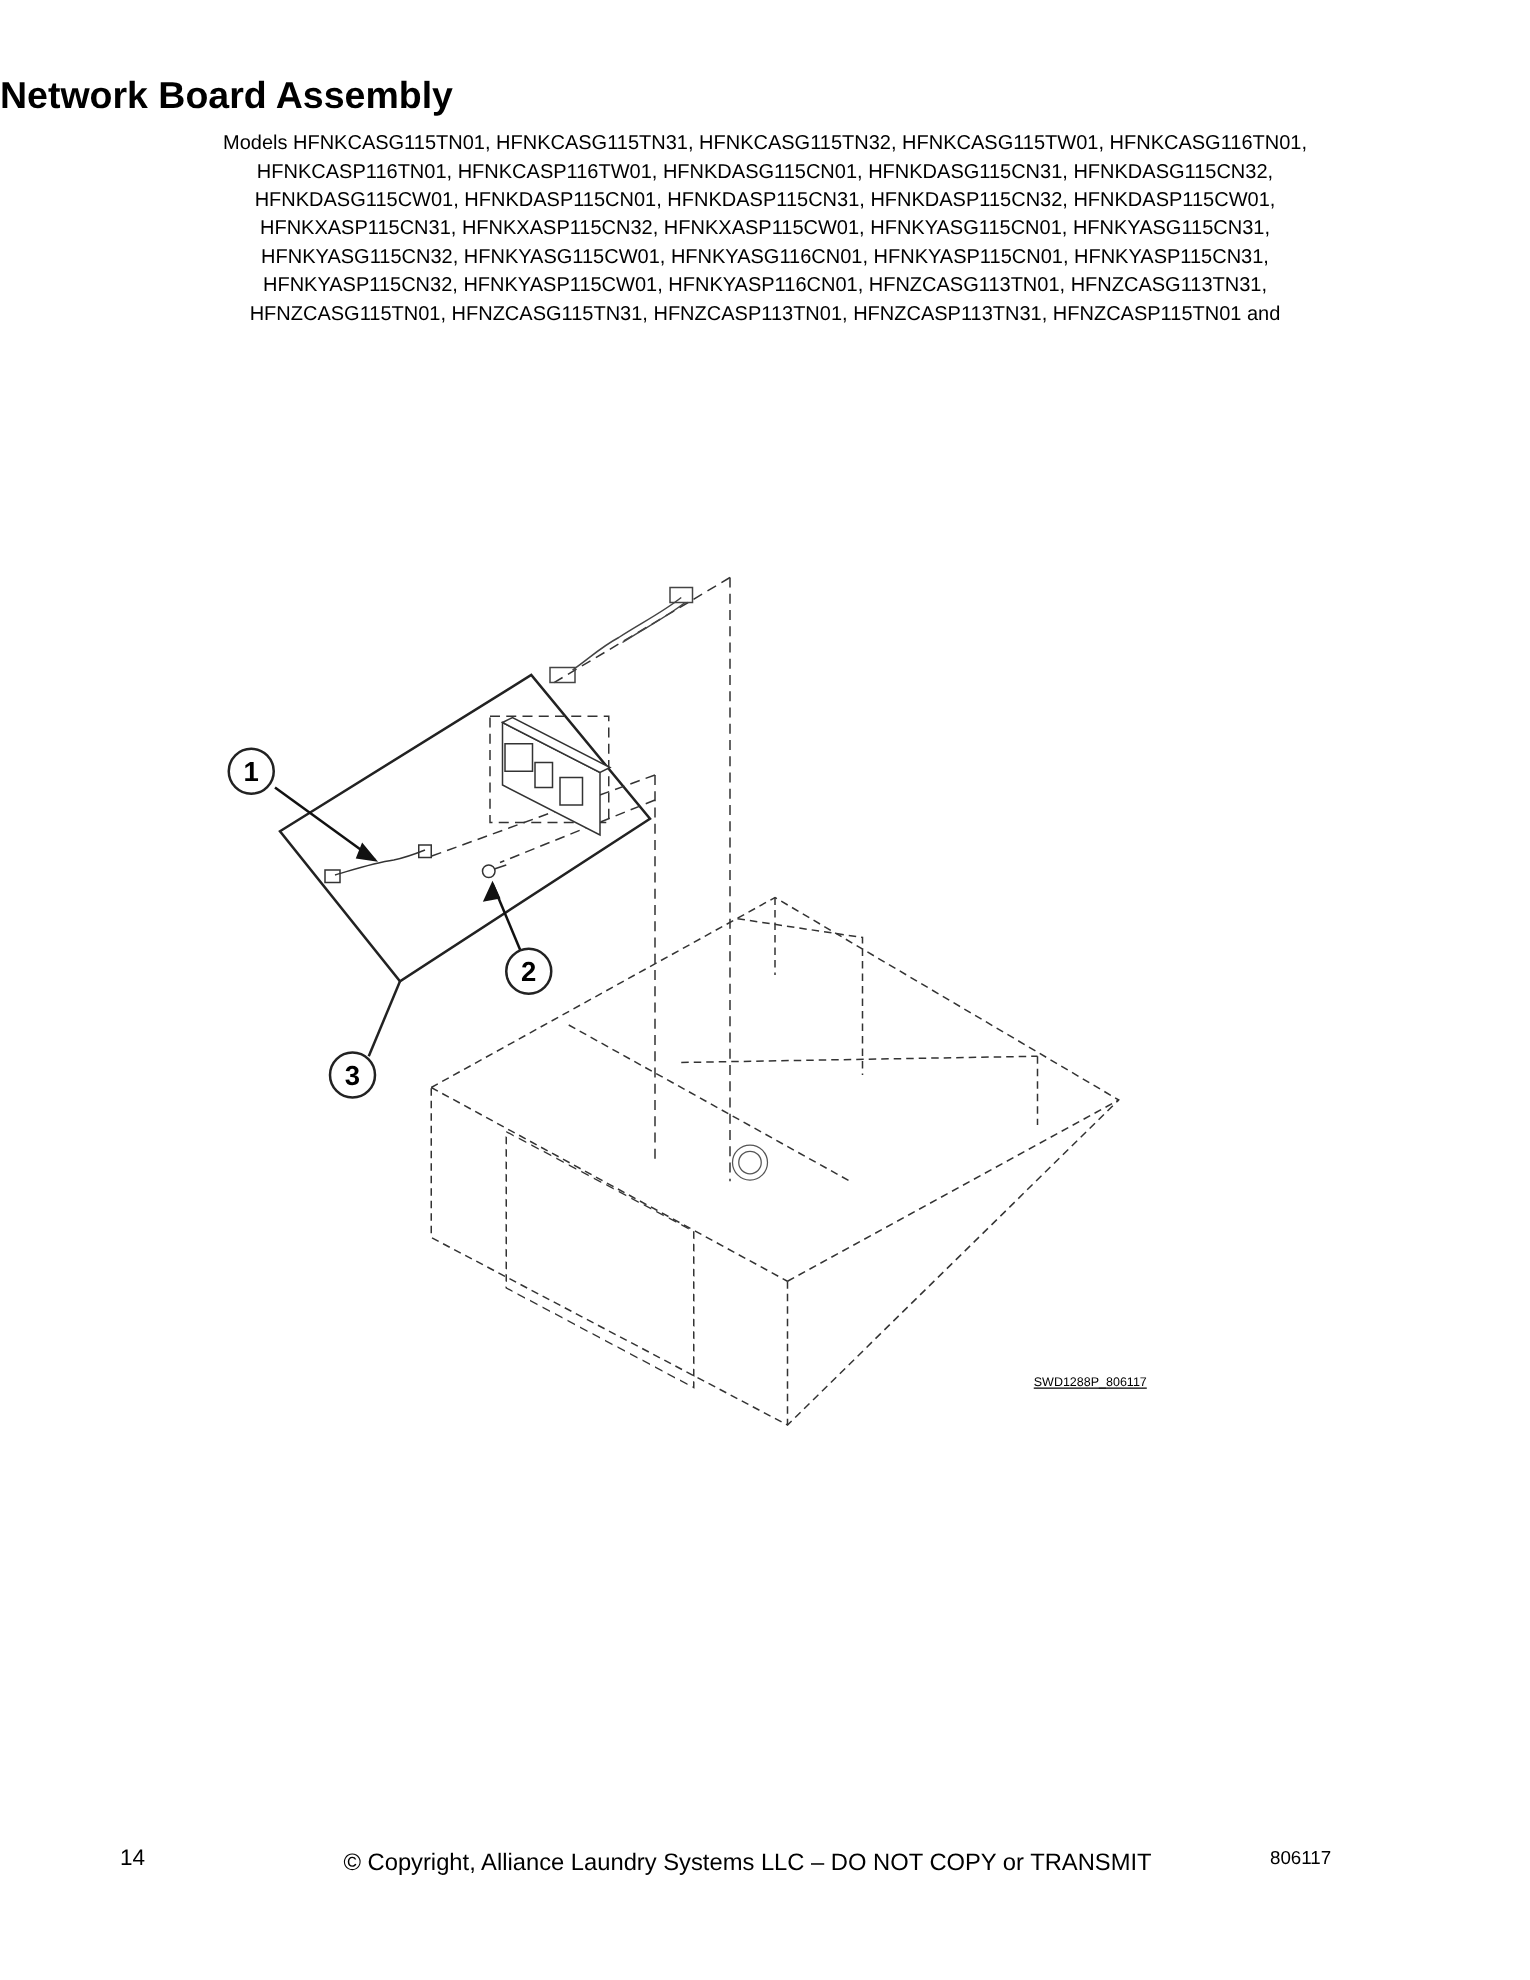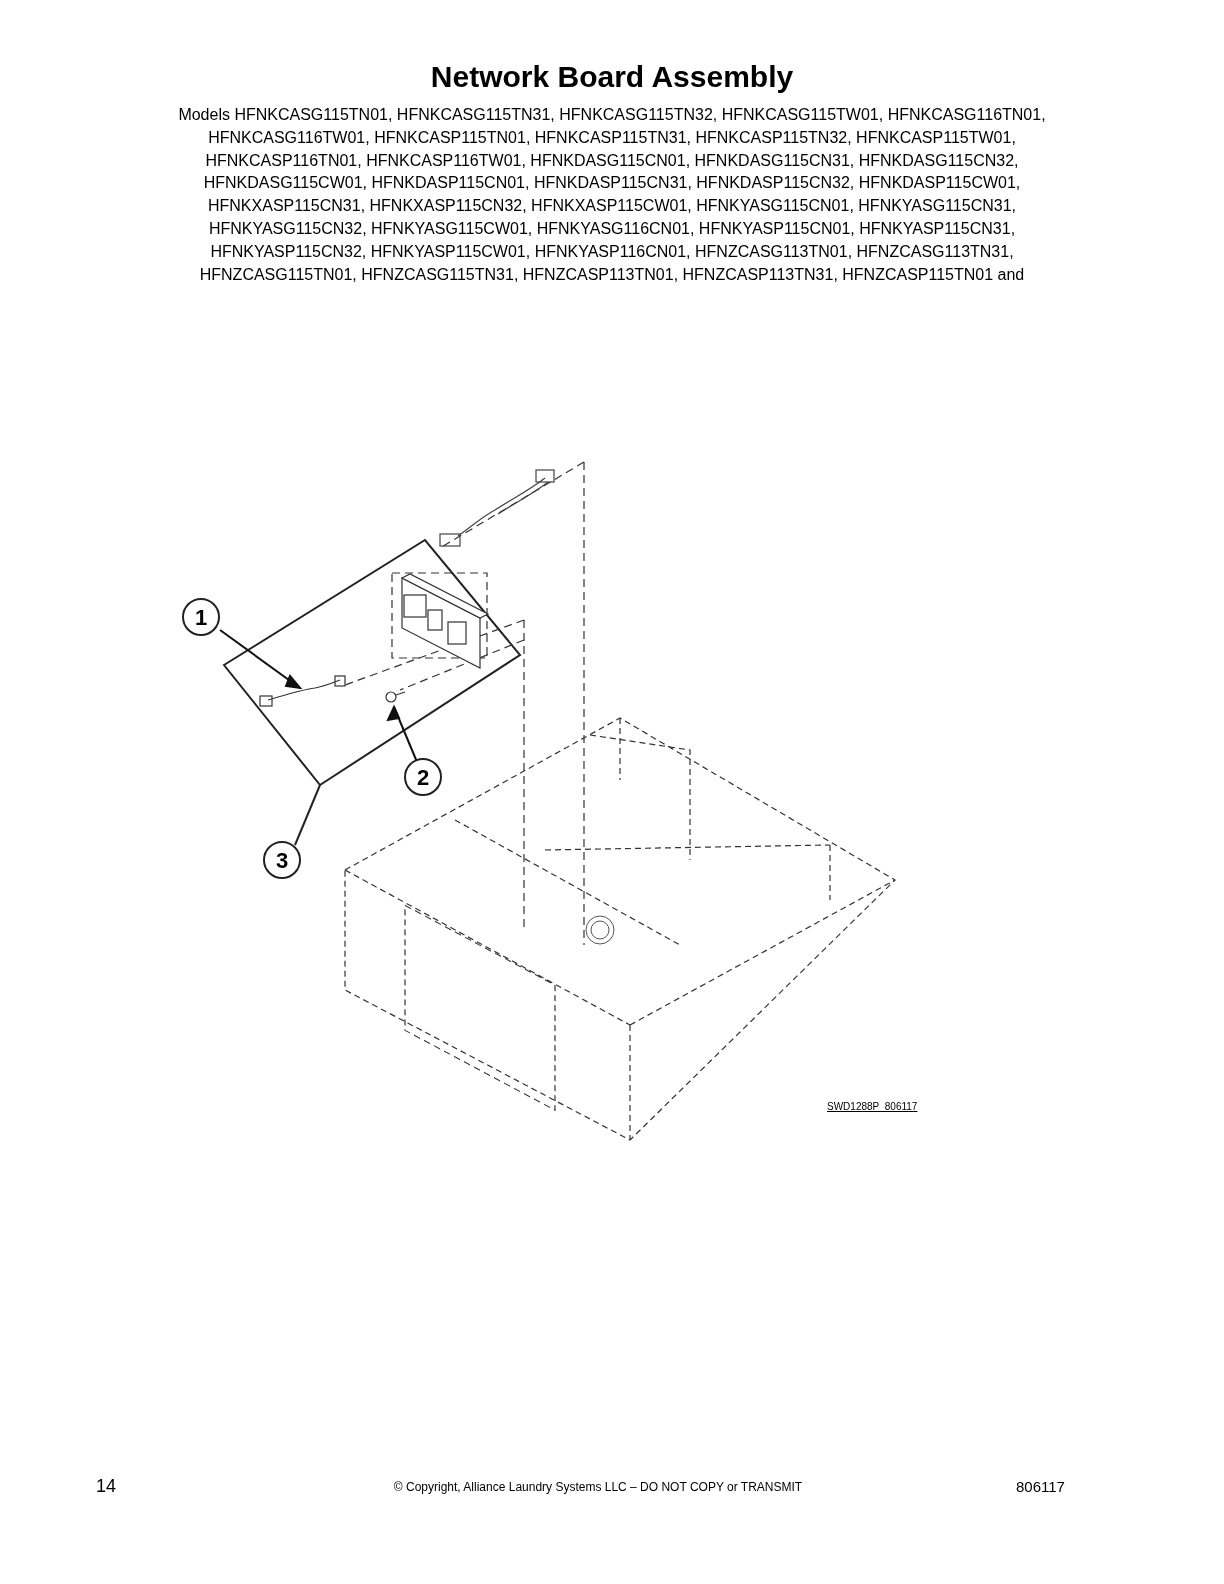--- a/index.html
+++ b/index.html
@@ -1,37 +1,36 @@
 <!DOCTYPE html>
 <html><head>
   <meta charset="utf-8">
   <style>
     html, body { margin: 0; padding: 0; background: #ffffff; }
     body { width: 1224px; height: 1584px; position: relative; overflow: hidden;
            font-family: "Liberation Sans", sans-serif; color: #000; }
-    .title { position: absolute; top: 60px; left: 0; width: 1224px; text-align: center;
+    .title { position: absolute; top: 60px; left: 0; width: 1224px; text-align: left;
              font-size: 30px; font-weight: bold; }
     .models { position: absolute; top: 104px; left: 100px; width: 1024px; text-align: center;
               font-size: 16px; line-height: 22.8px; }
     .models div { white-space: nowrap; }
     .diagram { position: absolute; left: 0; top: 440px; width: 1224px; height: 720px; }
     .fig-id { position: absolute; top: 1101px; left: 827px; font-size: 10px; text-decoration: underline; }
     .footer-page { position: absolute; top: 1476px; left: 96px; font-size: 18px; }
-    .footer-copy { position: absolute; top: 1480px; left: 0; width: 1196px; text-align: center; font-size: 12px; }
+    .footer-copy { position: absolute; top: 1480px; left: 0; width: 1196px; text-align: center; font-size: 19px; }
     .footer-doc { position: absolute; top: 1478px; left: 1016px; font-size: 15px; }
     .callout-num { font-family: "Liberation Sans", sans-serif; font-size: 22px; font-weight: bold; }
   </style>
 </head>
 <body>
 
 <div class="title">Network Board Assembly</div>
 
 <div class="models">
   <div>Models HFNKCASG115TN01, HFNKCASG115TN31, HFNKCASG115TN32, HFNKCASG115TW01, HFNKCASG116TN01,</div>
-  <div>HFNKCASG116TW01, HFNKCASP115TN01, HFNKCASP115TN31, HFNKCASP115TN32, HFNKCASP115TW01,</div>
   <div>HFNKCASP116TN01, HFNKCASP116TW01, HFNKDASG115CN01, HFNKDASG115CN31, HFNKDASG115CN32,</div>
   <div>HFNKDASG115CW01, HFNKDASP115CN01, HFNKDASP115CN31, HFNKDASP115CN32, HFNKDASP115CW01,</div>
   <div>HFNKXASP115CN31, HFNKXASP115CN32, HFNKXASP115CW01, HFNKYASG115CN01, HFNKYASG115CN31,</div>
   <div>HFNKYASG115CN32, HFNKYASG115CW01, HFNKYASG116CN01, HFNKYASP115CN01, HFNKYASP115CN31,</div>
   <div>HFNKYASP115CN32, HFNKYASP115CW01, HFNKYASP116CN01, HFNZCASG113TN01, HFNZCASG113TN31,</div>
   <div>HFNZCASG115TN01, HFNZCASG115TN31, HFNZCASP113TN01, HFNZCASP113TN31, HFNZCASP115TN01 and</div>
 </div>
 
 <svg class="diagram" viewBox="0 440 1224 720" xmlns="http://www.w3.org/2000/svg">
   <g fill="none" stroke="#222" stroke-width="1.5">

